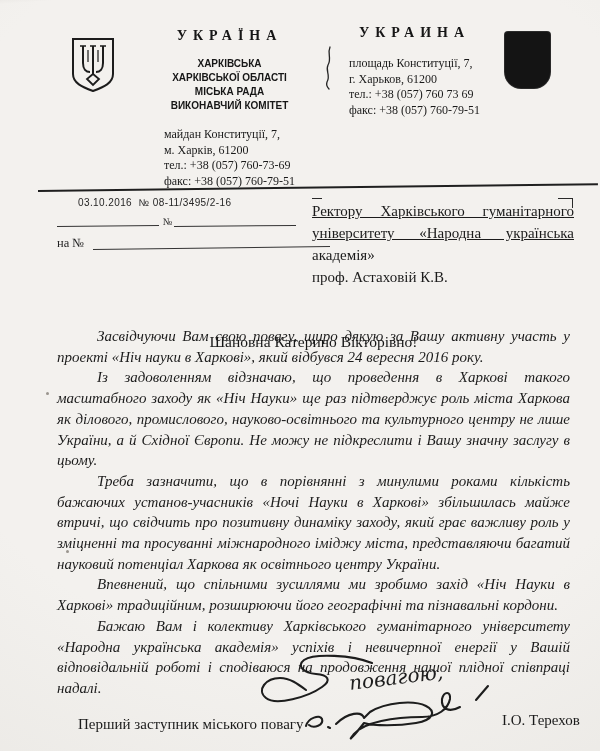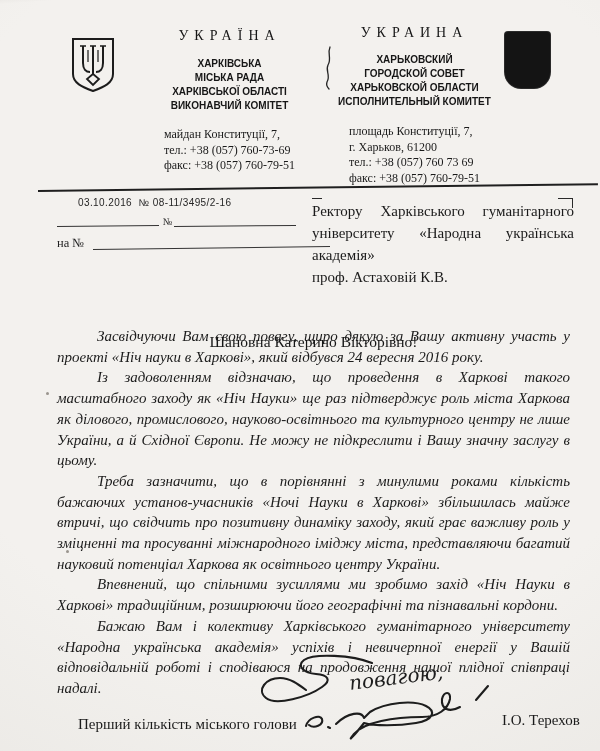--- a/index.html
+++ b/index.html
@@ -10,21 +10,21 @@
       radial-gradient(ellipse 120% 90% at 50% 38%, #f3f1ee 55%, #eae8e4 92%, #e4e2de 100%);
     overflow:hidden;
     font-family:"Liberation Serif", serif;
     color:#1d1d1d;
   }
   .abs{position:absolute;}
 
   
   .country{
     font-family:"Liberation Serif", serif;
-    font-weight:normal;font-size:14px;letter-spacing:6px;
+    font-weight:bold;font-size:14px;letter-spacing:6px;
     text-align:center;white-space:nowrap;color:#161616;
   }
   .org{
     font-family:"Liberation Sans", sans-serif;
     font-weight:bold;font-size:10px;line-height:14px;
     text-align:center;color:#161616;white-space:nowrap;
   }
   .addr{
     font-size:12px;line-height:15.5px;text-align:left;
     color:#1a1a1a;white-space:nowrap;font-family:Liberation Serif, serif;
@@ -45,21 +45,21 @@
   .refline{
     font-family:"Liberation Sans", sans-serif;
     font-size:10px;letter-spacing:.4px;color:#262626;white-space:nowrap;
   }
   .fill-line{border-top:1.6px solid #333;transform-origin:left center;}
   .no-small{font-family:"Liberation Serif", serif;font-size:10px;color:#222;}
   .na-no{font-size:12.5px;color:#222;}
 
   
   .addressee{width:262px;font-size:15px;line-height:22px;color:#1b1b1b;}
-  .addressee .just{text-align:justify;text-align-last:justify;}
+  .addressee .just{text-align:justify;text-align-last:justify;text-decoration:underline;}
   .corner-top{border-top:1.6px solid #2a2a2a;}
   .corner-right{border-right:1.6px solid #2a2a2a;}
 
   
   .salutation{width:513px;text-align:center;font-size:15.5px;color:#161616;}
   .body-text{width:513px;font-size:15px;line-height:20.7px;text-align:justify;color:#1c1c1c;}
   .body-text p{margin:0;text-indent:40px;font-style:italic;}
 
   
   .footer-text{font-size:15px;color:#1b1b1b;white-space:nowrap;}
@@ -88,39 +88,34 @@
     <path class="emblem-stroke" stroke-width="2" d="M24,10 V38"></path>
     <path class="emblem-stroke" stroke-width="1.2" d="M19,14 V26 M29,14 V26"></path>
     <path class="emblem-stroke" stroke-width="1.5" d="M11,10 H17 M21,10 H27 M31,10 H37"></path>
     <path class="emblem-stroke" stroke-width="1.8" d="M24,38 L18,43 L24,49 L30,43 Z"></path>
   </svg>
 
   <div class="abs head-col" style="left:147px;top:28px;width:165px;">
     <div class="country">УКРАЇНА</div>
     <div class="org" style="margin-top:13px;">
       <div>ХАРКІВСЬКА</div>
+      <div>ХАРКІВСЬКОЇ ОБЛАСТІ</div>
       <div>МІСЬКА РАДА</div>
-      <div>ХАРКІВСЬКОЇ ОБЛАСТІ</div>
       <div>ВИКОНАВЧИЙ КОМІТЕТ</div>
     </div>
     <div class="addr" style="margin-top:14px;">
       <div>майдан Конституції, 7,</div>
+      <div>м. Харків, 61200</div>
       <div>тел.: +38 (057) 760-73-69</div>
       <div>факс: +38 (057) 760-79-51</div>
     </div>
   </div>
 
   <div class="abs head-col" style="left:322px;top:25px;width:185px;">
     <div class="country">УКРАИНА</div>
-    <div class="org" style="margin-top:12px;">
-      <div>ХАРЬКОВСКИЙ</div>
-      <div>ГОРОДСКОЙ СОВЕТ</div>
-      <div>ХАРЬКОВСКОЙ ОБЛАСТИ</div>
-      <div>ИСПОЛНИТЕЛЬНЫЙ КОМИТЕТ</div>
-    </div>
     <div class="addr" style="margin-top:15px;">
       <div>площадь Конституції, 7,</div>
       <div>г. Харьков, 61200</div>
       <div>тел.: +38 (057) 760 73 69</div>
       <div>факс: +38 (057) 760-79-51</div>
     </div>
   </div>
 
   <div class="abs shield-filled" style="left:505px;top:32px;"></div>
 
@@ -170,16 +165,16 @@
     <text x="98" y="42" transform="rotate(-7 98 42)" font-family="DejaVu Serif, serif" font-style="italic" font-size="20" fill="#1d1d1d">повагою,</text>
 
     <g>
       <path class="ink" d="M54,78 C56,70 68,66 70,71 C72,77 62,81 57,77"></path>
       <path class="ink" d="M76,79 l2,1"></path>
       <path class="ink" d="M84,76 C96,64 110,63 112,70 L118,64 C134,54 162,52 174,58 C184,63 182,72 164,75 C146,78 122,78 112,75 C102,88 94,96 102,86 C112,74 142,69 170,69 C186,69 196,61 198,51 C199,43 192,43 190,51 C189,61 197,65 208,59"></path>
       <path class="ink" d="M224,52 L236,38"></path>
     </g>
   </svg>
 
-  <div class="abs footer-text" style="left:78px;top:716px;">Перший кількість міського голови</div>
+  <div class="abs footer-text" style="left:78px;top:716px;">Перший заступник міського повагу</div>
   <div class="abs footer-text" style="left:470px;top:712px;margin-left:32px;">І.О. Терехов</div>
 
 </div>
 
 </body></html>

